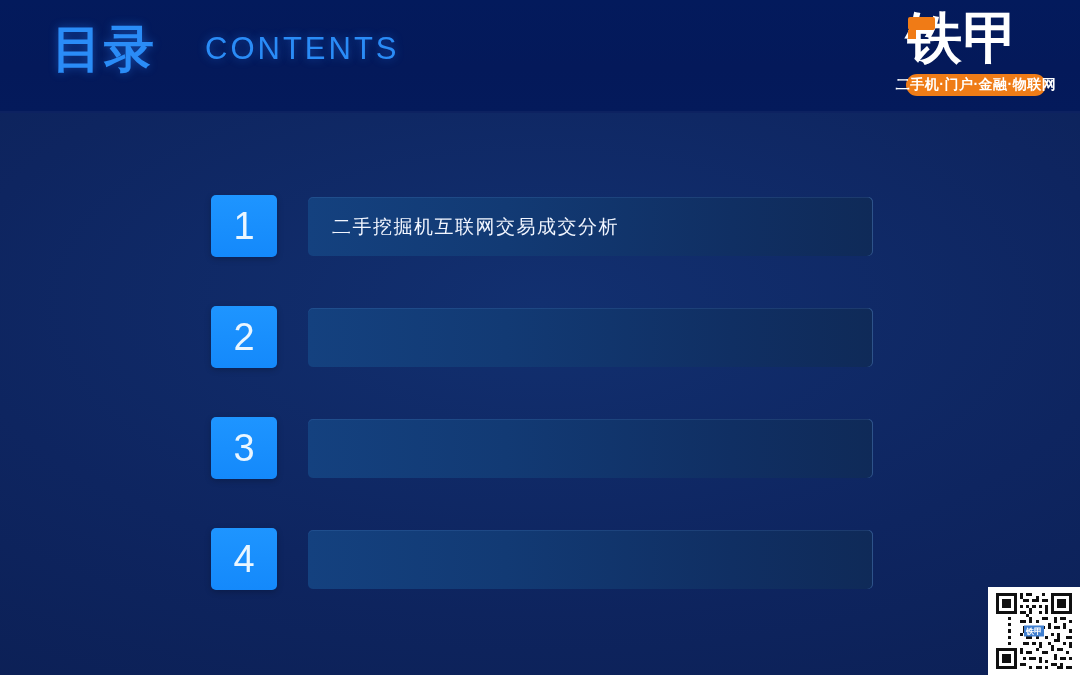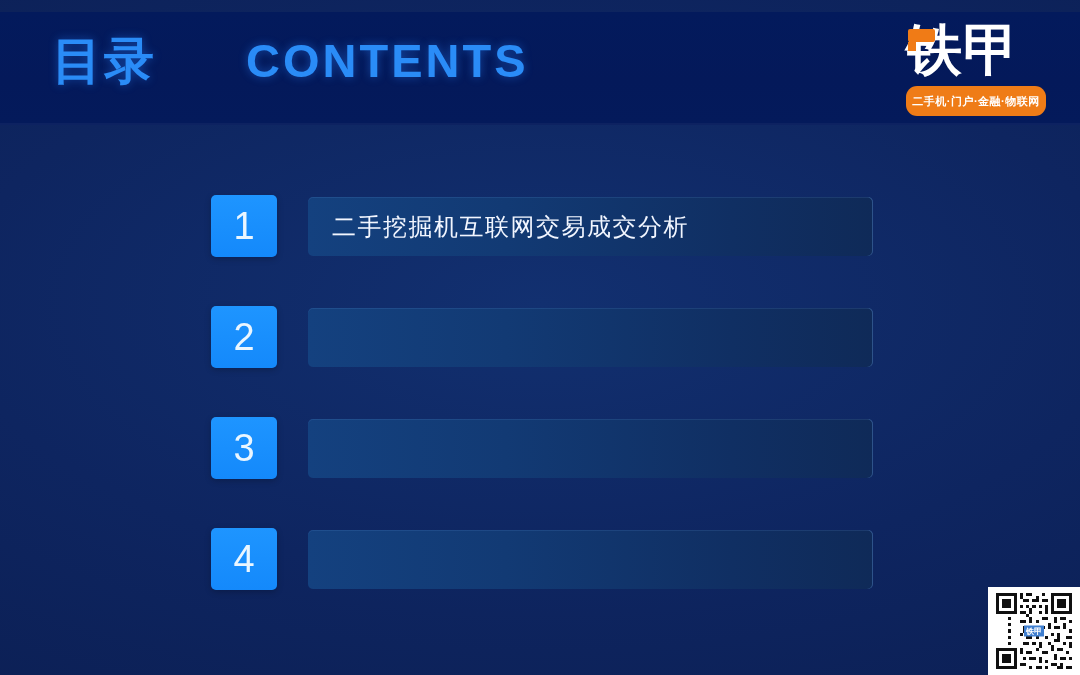--- a/index.html
+++ b/index.html
@@ -16,21 +16,21 @@
     height: 675px;
     overflow: hidden;
     background: #0e2560;
     background-image:
       radial-gradient(120% 90% at 50% 45%, #123070 0%, #0e2560 45%, #0a1c4e 100%);
   }
 
   
   #header-band {
     position: absolute;
-    left: 0; top: 12px;
+    left: 0; top: 0;
     width: 1080px;
     height: 113px;
     background: linear-gradient(180deg, #031a5c 0%, #04195a 60%, #041a5b 100%);
     overflow: hidden;
   }
   #header-band::after {
     content: "";
     position: absolute;
     left: 0; bottom: 0;
     width: 100%; height: 2px;
@@ -45,28 +45,27 @@
     letter-spacing: 2px;
     color: #2a8cf7;
     line-height: 62px;
     text-shadow: 0 0 10px rgba(40,130,255,0.45);
     white-space: nowrap;
   }
   #title-en {
     position: absolute;
     left: 205px;
     top: 16px;
-    font-size: 47px;
-    font-weight: 700;
+    font-size: 31px;
+    font-weight: 400;
     letter-spacing: 3px;
     color: #2a8cf7;
     line-height: 66px;
     text-shadow: 0 0 10px rgba(40,130,255,0.45);
     white-space: nowrap;
-    margin-left: 41px;
   }
 
   
   #logo {
     position: absolute;
     right: 28px;
     top: 8px;
     width: 152px;
     height: 96px;
   }
@@ -101,25 +100,25 @@
     position: absolute;
     left: 0; top: 13px;
     width: 8px; height: 9px;
     background: #f07b16;
   }
   #logo-tagline {
     position: absolute;
     left: 6px;
     top: 66px;
     width: 140px;
-    height: 30px;
+    height: 22px;
     border-radius: 11px;
     background: #ef7c17;
     color: #ffffff;
-    font-size: 11px;
+    font-size: 14px;
     font-weight: 700;
     letter-spacing: 0.5px;
     display: flex;
     align-items: center;
     justify-content: center;
     white-space: nowrap;
   }
 
   
   #contents-list {
@@ -160,21 +159,21 @@
     box-shadow: inset -1px 0 0 rgba(120,180,255,0.30),
                 inset 0 1px 0 rgba(120,180,255,0.12);
   }
   .item-label {
     position: absolute;
     left: 332px;
     top: 2px;
     height: 59px;
     display: flex;
     align-items: center;
-    font-size: 24px;
+    font-size: 19px;
     font-weight: 400;
     color: #f2f6ff;
     letter-spacing: 1.5px;
     white-space: nowrap;
   }
 
   
   #qr-code {
     position: absolute;
     right: 0px;

